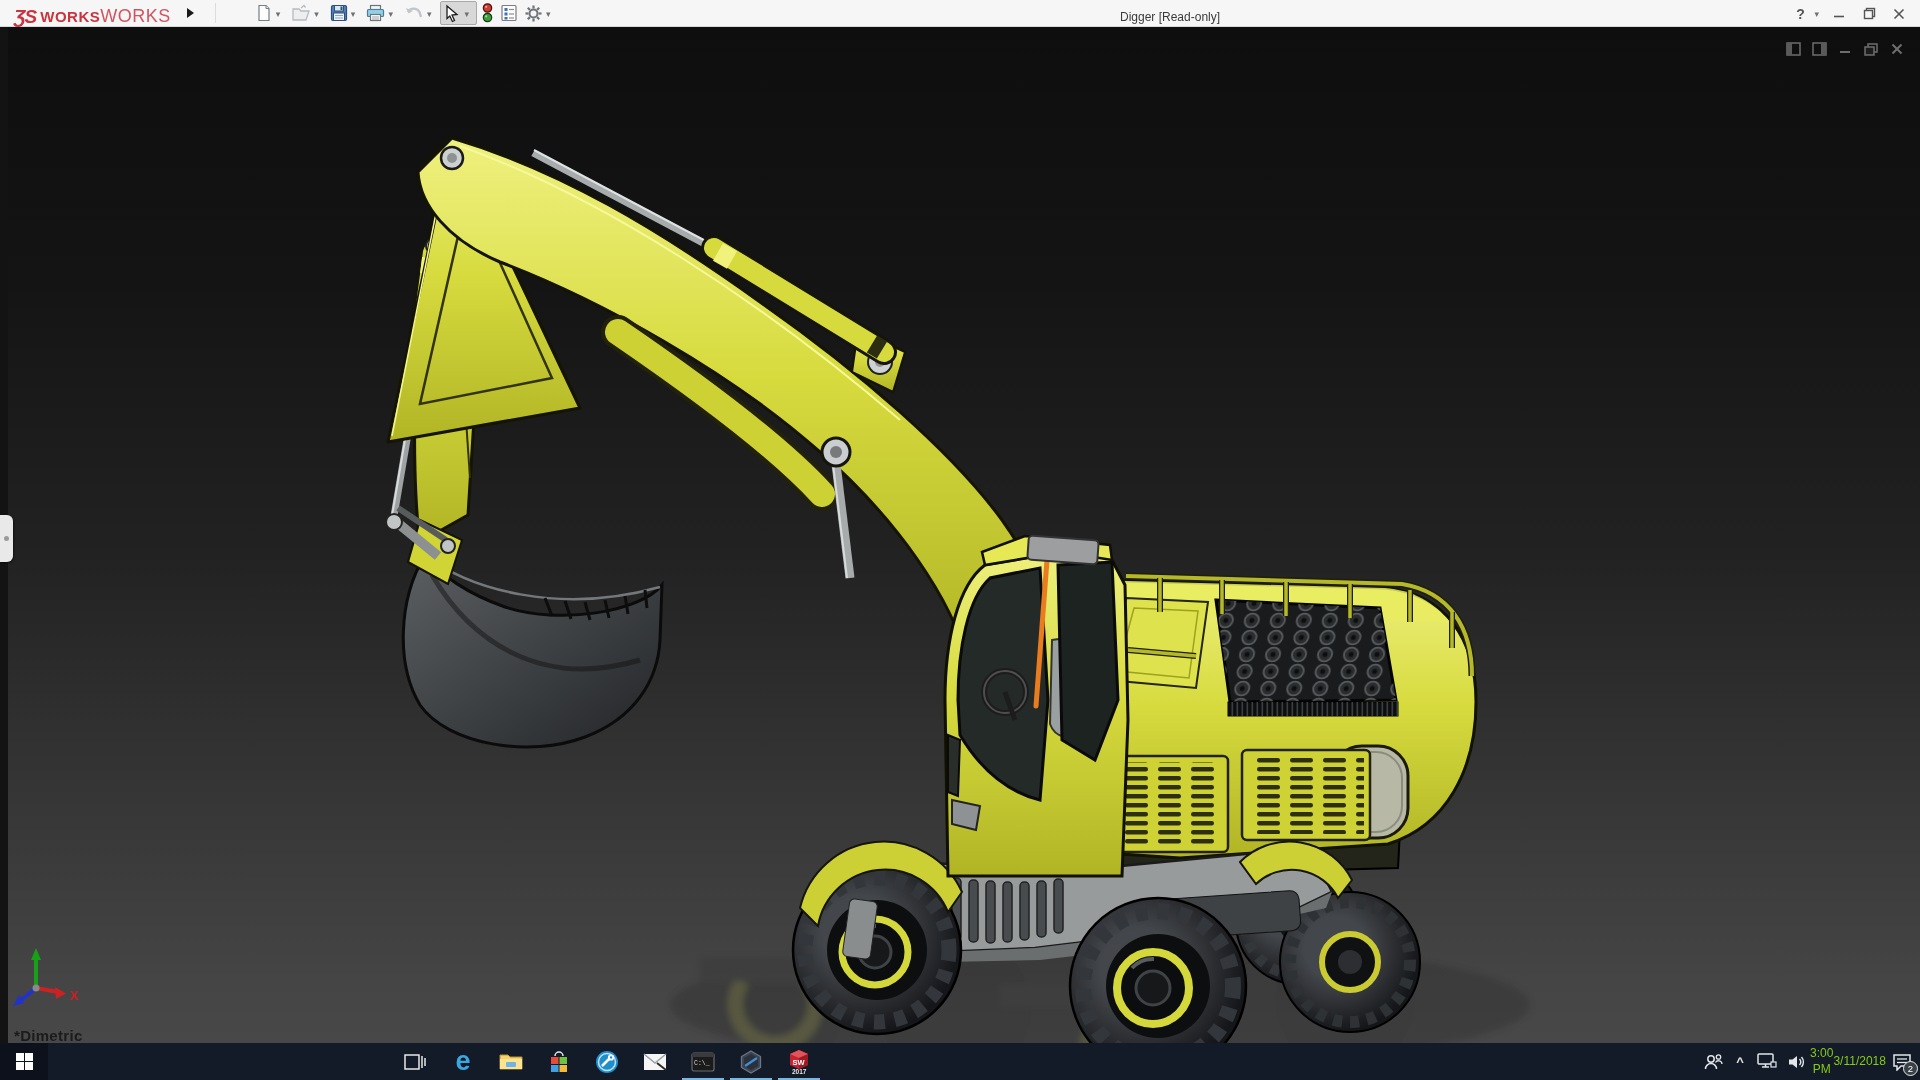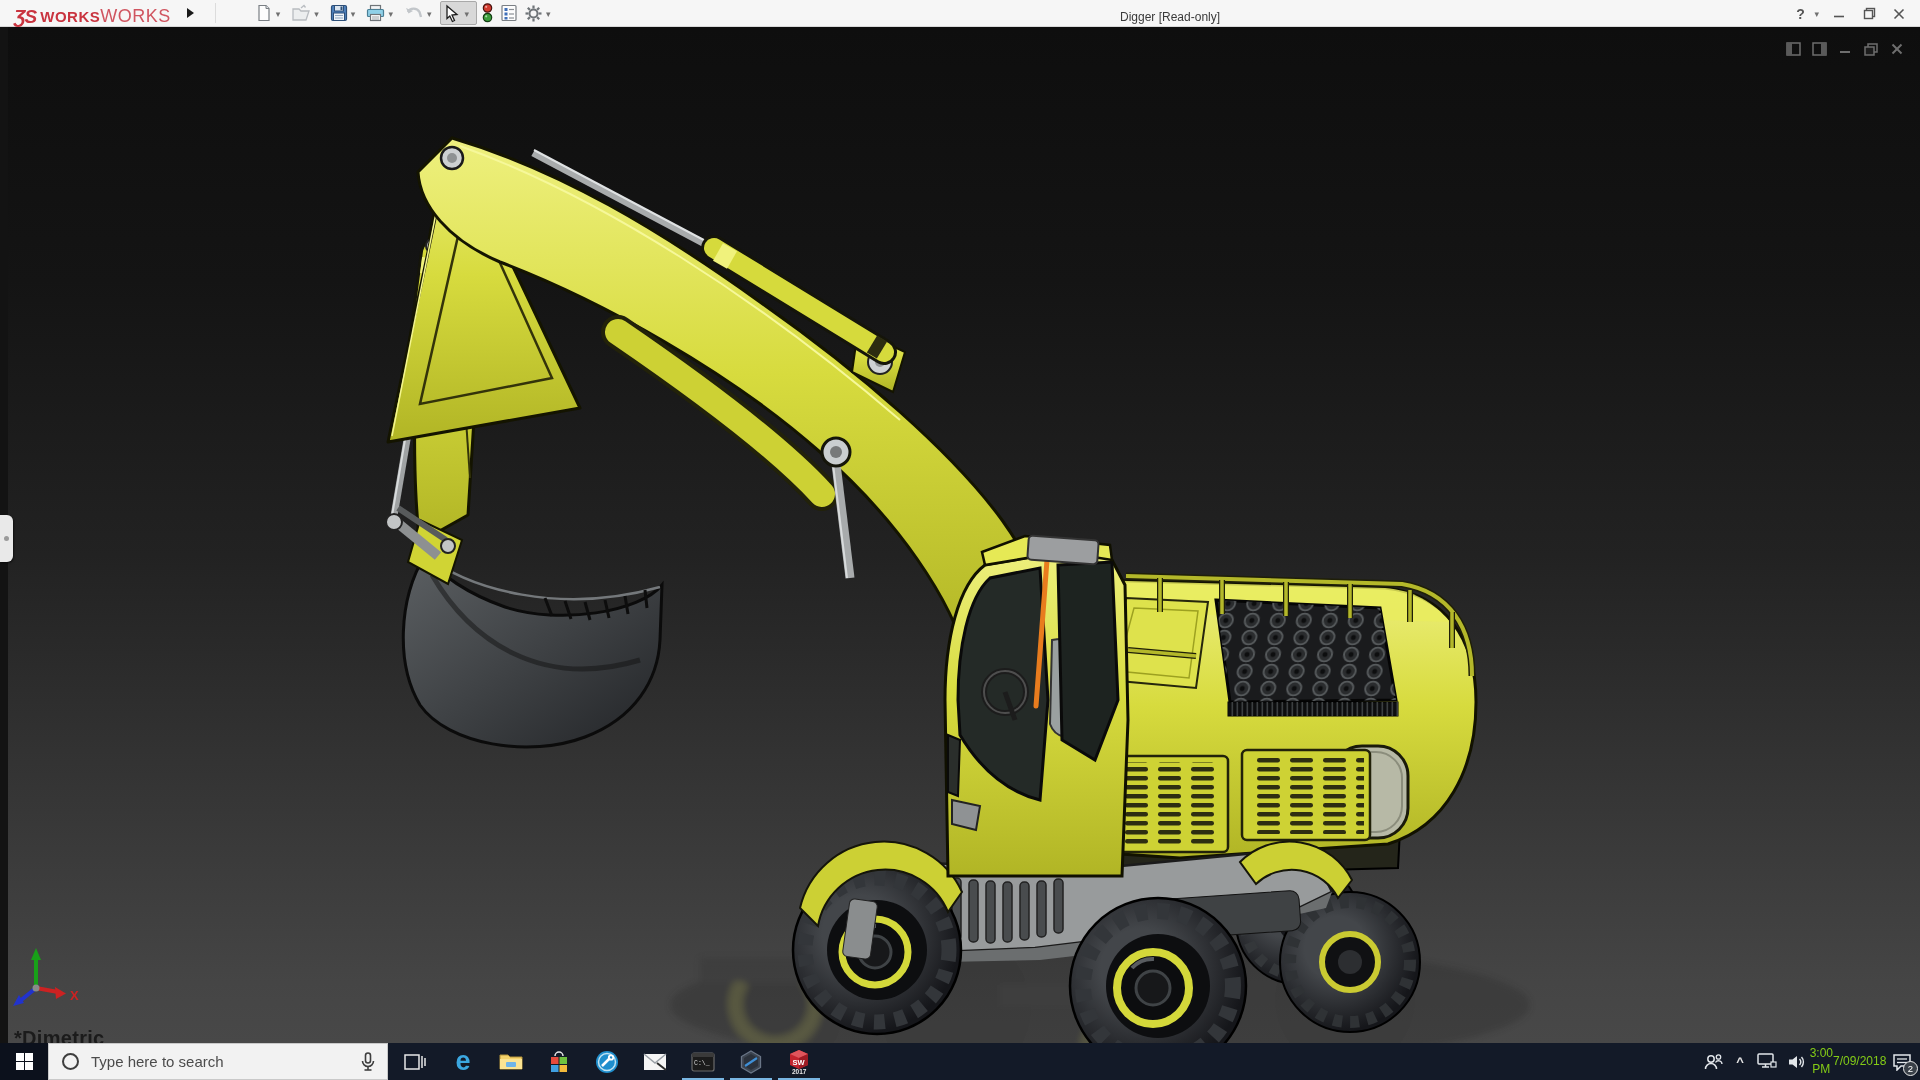--- a/index.html
+++ b/index.html
@@ -29,21 +29,21 @@
 
   
   .viewport{position:absolute;left:0;top:27px;width:1920px;height:1016px;
     background:linear-gradient(180deg,#0e0e0e 0%,#141414 25%,#222222 52%,#363636 76%,#454545 94%,#484848 100%);}
   .vp-left-edge{position:absolute;left:0;top:0;width:8px;height:100%;background:#131313;}
   .panel-tab{position:absolute;left:0;top:488px;width:13px;height:47px;background:#e9e9e9;
     border-radius:0 6px 6px 0;box-shadow:1px 1px 2px rgba(0,0,0,.5);display:flex;align-items:center;justify-content:center;}
   .panel-tab .dot{width:5px;height:5px;border-radius:50%;background:#9a9a9a;}
   .doc-ctrls{position:absolute;right:10px;top:12px;display:flex;align-items:center;}
   .doc-btn{width:26px;height:20px;display:flex;align-items:center;justify-content:center;}
-  .orient-label{position:absolute;left:14px;top:1000px;font-size:20px;font-weight:bold;color:#1b1b1b;letter-spacing:.3px;}
+  .orient-label{position:absolute;left:14px;top:1000px;font-size:15px;font-weight:bold;color:#1b1b1b;letter-spacing:.3px;}
   .model-svg{position:absolute;left:0;top:0;width:1920px;height:1016px;}
 
   
   .taskbar{position:absolute;left:0;top:1043px;width:1920px;height:37px;background:#131a28;display:flex;align-items:stretch;}
   .start-btn{width:48px;height:37px;display:flex;align-items:center;justify-content:center;background:#0c111c;}
   .search-box{position:absolute;left:48px;top:0;width:340px;height:37px;background:#f2f2f2;
     display:flex;align-items:center;border:1px solid #c9c9c9;}
   .search-circle{width:17px;height:17px;border:2.5px solid #3e3e3e;border-radius:50%;margin:0 12px 0 13px;}
   .search-text{font-size:15px;color:#4c4c4c;flex:1;}
   .search-mic{margin-right:12px;}
@@ -478,30 +478,20 @@
 <div class="taskbar">
   <div class="start-btn">
     <svg width="17" height="17" viewBox="0 0 17 17">
       <rect x="0" y="0" width="8" height="8" fill="#ffffff"></rect>
         <rect x="9" y="0" width="8" height="8" fill="#ffffff"></rect>
       <rect x="0" y="9" width="8" height="8" fill="#ffffff"></rect>
         <rect x="9" y="9" width="8" height="8" fill="#ffffff"></rect>
     </svg>
   </div>
 
-  <div class="search-box">
-    <div class="search-circle"></div>
-    <div class="search-text">Type here to search</div>
-    <svg class="search-mic" width="14" height="20" viewBox="0 0 14 20">
-      <rect x="4.5" y="1" width="5" height="10" rx="2.5" fill="none" stroke="#3e3e3e" stroke-width="1.6"></rect>
-      <path d="M 1.5 9 a 5.5 5.5 0 0 0 11 0" fill="none" stroke="#3e3e3e" stroke-width="1.6"></path>
-      <line x1="7" y1="14.5" x2="7" y2="18" stroke="#3e3e3e" stroke-width="1.6"></line>
-      <line x1="3.5" y1="18" x2="10.5" y2="18" stroke="#3e3e3e" stroke-width="1.6"></line>
-    </svg>
-  </div>
 
   <div class="task-icons">
     <div class="app-cell">
       <svg width="22" height="20" viewBox="0 0 22 20">
         <rect x="1" y="3" width="14" height="14" fill="none" stroke="#e8e8e8" stroke-width="1.5"></rect>
         <line x1="18" y1="4" x2="18" y2="16" stroke="#e8e8e8" stroke-width="1.5"></line>
         <line x1="21" y1="6" x2="21" y2="14" stroke="#e8e8e8" stroke-width="1.5"></line>
       </svg>
     </div>
     <div class="app-cell">
@@ -588,21 +578,21 @@
     </div>
     <div class="tray-item" style="width:30px">
       <svg width="19" height="16" viewBox="0 0 19 16">
         <polygon points="1,5.5 4.5,5.5 9,2 9,14 4.5,10.5 1,10.5" fill="#e2e6ea"></polygon>
         <path d="M 11.5 5 a 4.5 4.5 0 0 1 0 6" fill="none" stroke="#e2e6ea" stroke-width="1.4"></path>
         <path d="M 13.5 3 a 7.5 7.5 0 0 1 0 10" fill="none" stroke="#e2e6ea" stroke-width="1.4"></path>
       </svg>
     </div>
     <div class="tray-item clock">
       <div>3:00 PM</div>
-      <div>7/09/2018</div>
+      <div>3/11/2018</div>
     </div>
     <div class="action-wrap">
       <svg width="20" height="18" viewBox="0 0 20 18">
         <path d="M 2 2 h 16 v 11 h -9 l -4 4 v -4 h -3 z" fill="none" stroke="#e2e6ea" stroke-width="1.5"></path>
         <line x1="5" y1="6" x2="15" y2="6" stroke="#e2e6ea" stroke-width="1.3"></line>
         <line x1="5" y1="9.5" x2="15" y2="9.5" stroke="#e2e6ea" stroke-width="1.3"></line>
       </svg>
       <div class="badge">2</div>
     </div>
   </div>

